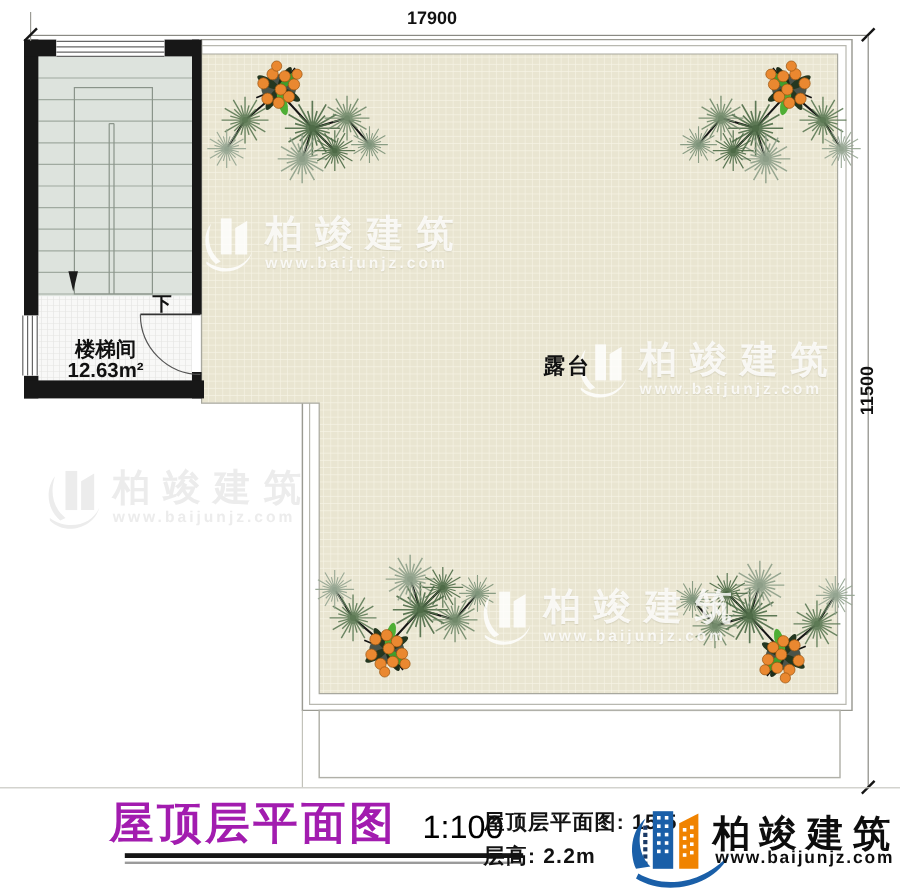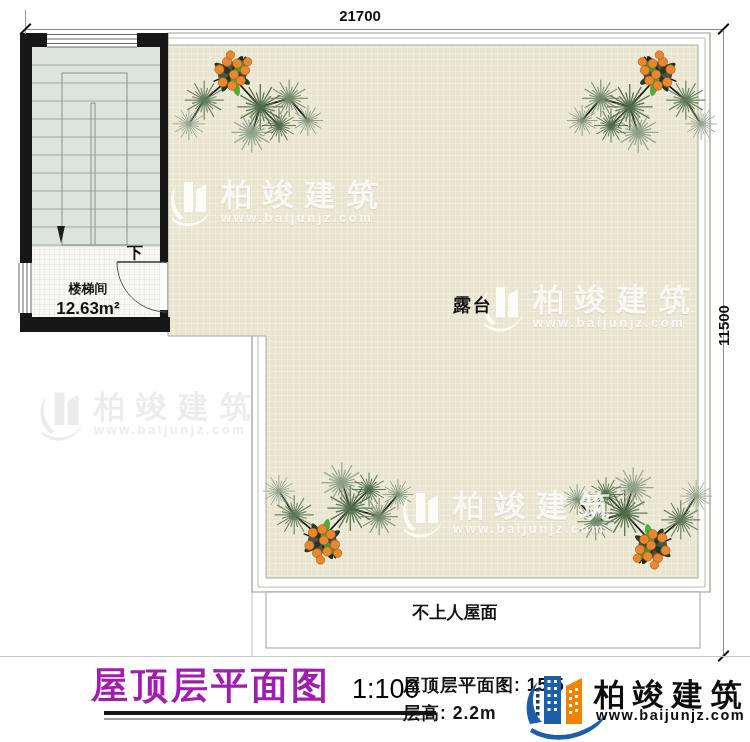--- a/index.html
+++ b/index.html
@@ -205,35 +205,34 @@
         <polygon points="30,38 30,16 40,10 40,38"></polygon>
         <path d="M6,44 C20,54 38,50 44,36 C40,52 18,58 6,46 Z"></path>
       </svg>
     </span>
     <span class="wmtxt">
       <span class="t1">柏竣建筑</span>
       <span class="t2">www.baijunjz.com</span>
     </span>
   </div>
 
-  <div class="lbl" style="left:310px;top:7px;width:100px;font-size:15px;">21700</div>
+  <div class="lbl" style="left:310px;top:7px;width:100px;font-size:15px;">17900</div>
   <div class="dimline" style="left:25px;top:29px;width:698px;height:1px;"></div>
   <div class="extline" style="left:25px;top:10px;width:1px;height:24px;"></div>
   <div class="tick" style="left:18px;top:28px;"></div>
   <div class="tick" style="left:716px;top:28px;"></div>
 
   <div class="dimline" style="left:723px;top:30px;width:1px;height:627px;"></div>
   <div class="lbl" style="left:693px;top:317px;width:60px;font-size:15px;transform:rotate(-90deg);">11500</div>
   <div class="tick" style="left:716px;top:655px;"></div>
 
-  <div class="lbl" style="left:48px;top:280px;width:80px;font-size:13px;">楼梯间</div>
+  <div class="lbl" style="left:48px;top:280px;width:80px;font-size:17px;">楼梯间</div>
   <div class="lbl" style="left:48px;top:299px;width:80px;font-size:17px;">12.63m²</div>
   <div class="lbl" style="left:123px;top:243px;width:24px;font-size:16px;">下</div>
   <div class="lbl" style="left:438px;top:293px;width:70px;font-size:18px;letter-spacing:2px;">露台</div>
-  <div class="lbl" style="left:390px;top:601px;width:130px;font-size:17px;">不上人屋面</div>
 
   <div class="titleblock-sep"></div>
 
   <div class="main-title">屋顶层平面图</div>
   <div class="title-underline1"></div>
   <div class="title-underline2"></div>
   <div class="scale-lbl">1:100</div>
 
   <div class="info-line" style="top:673px;">
     <span>屋顶层平面图:</span>

